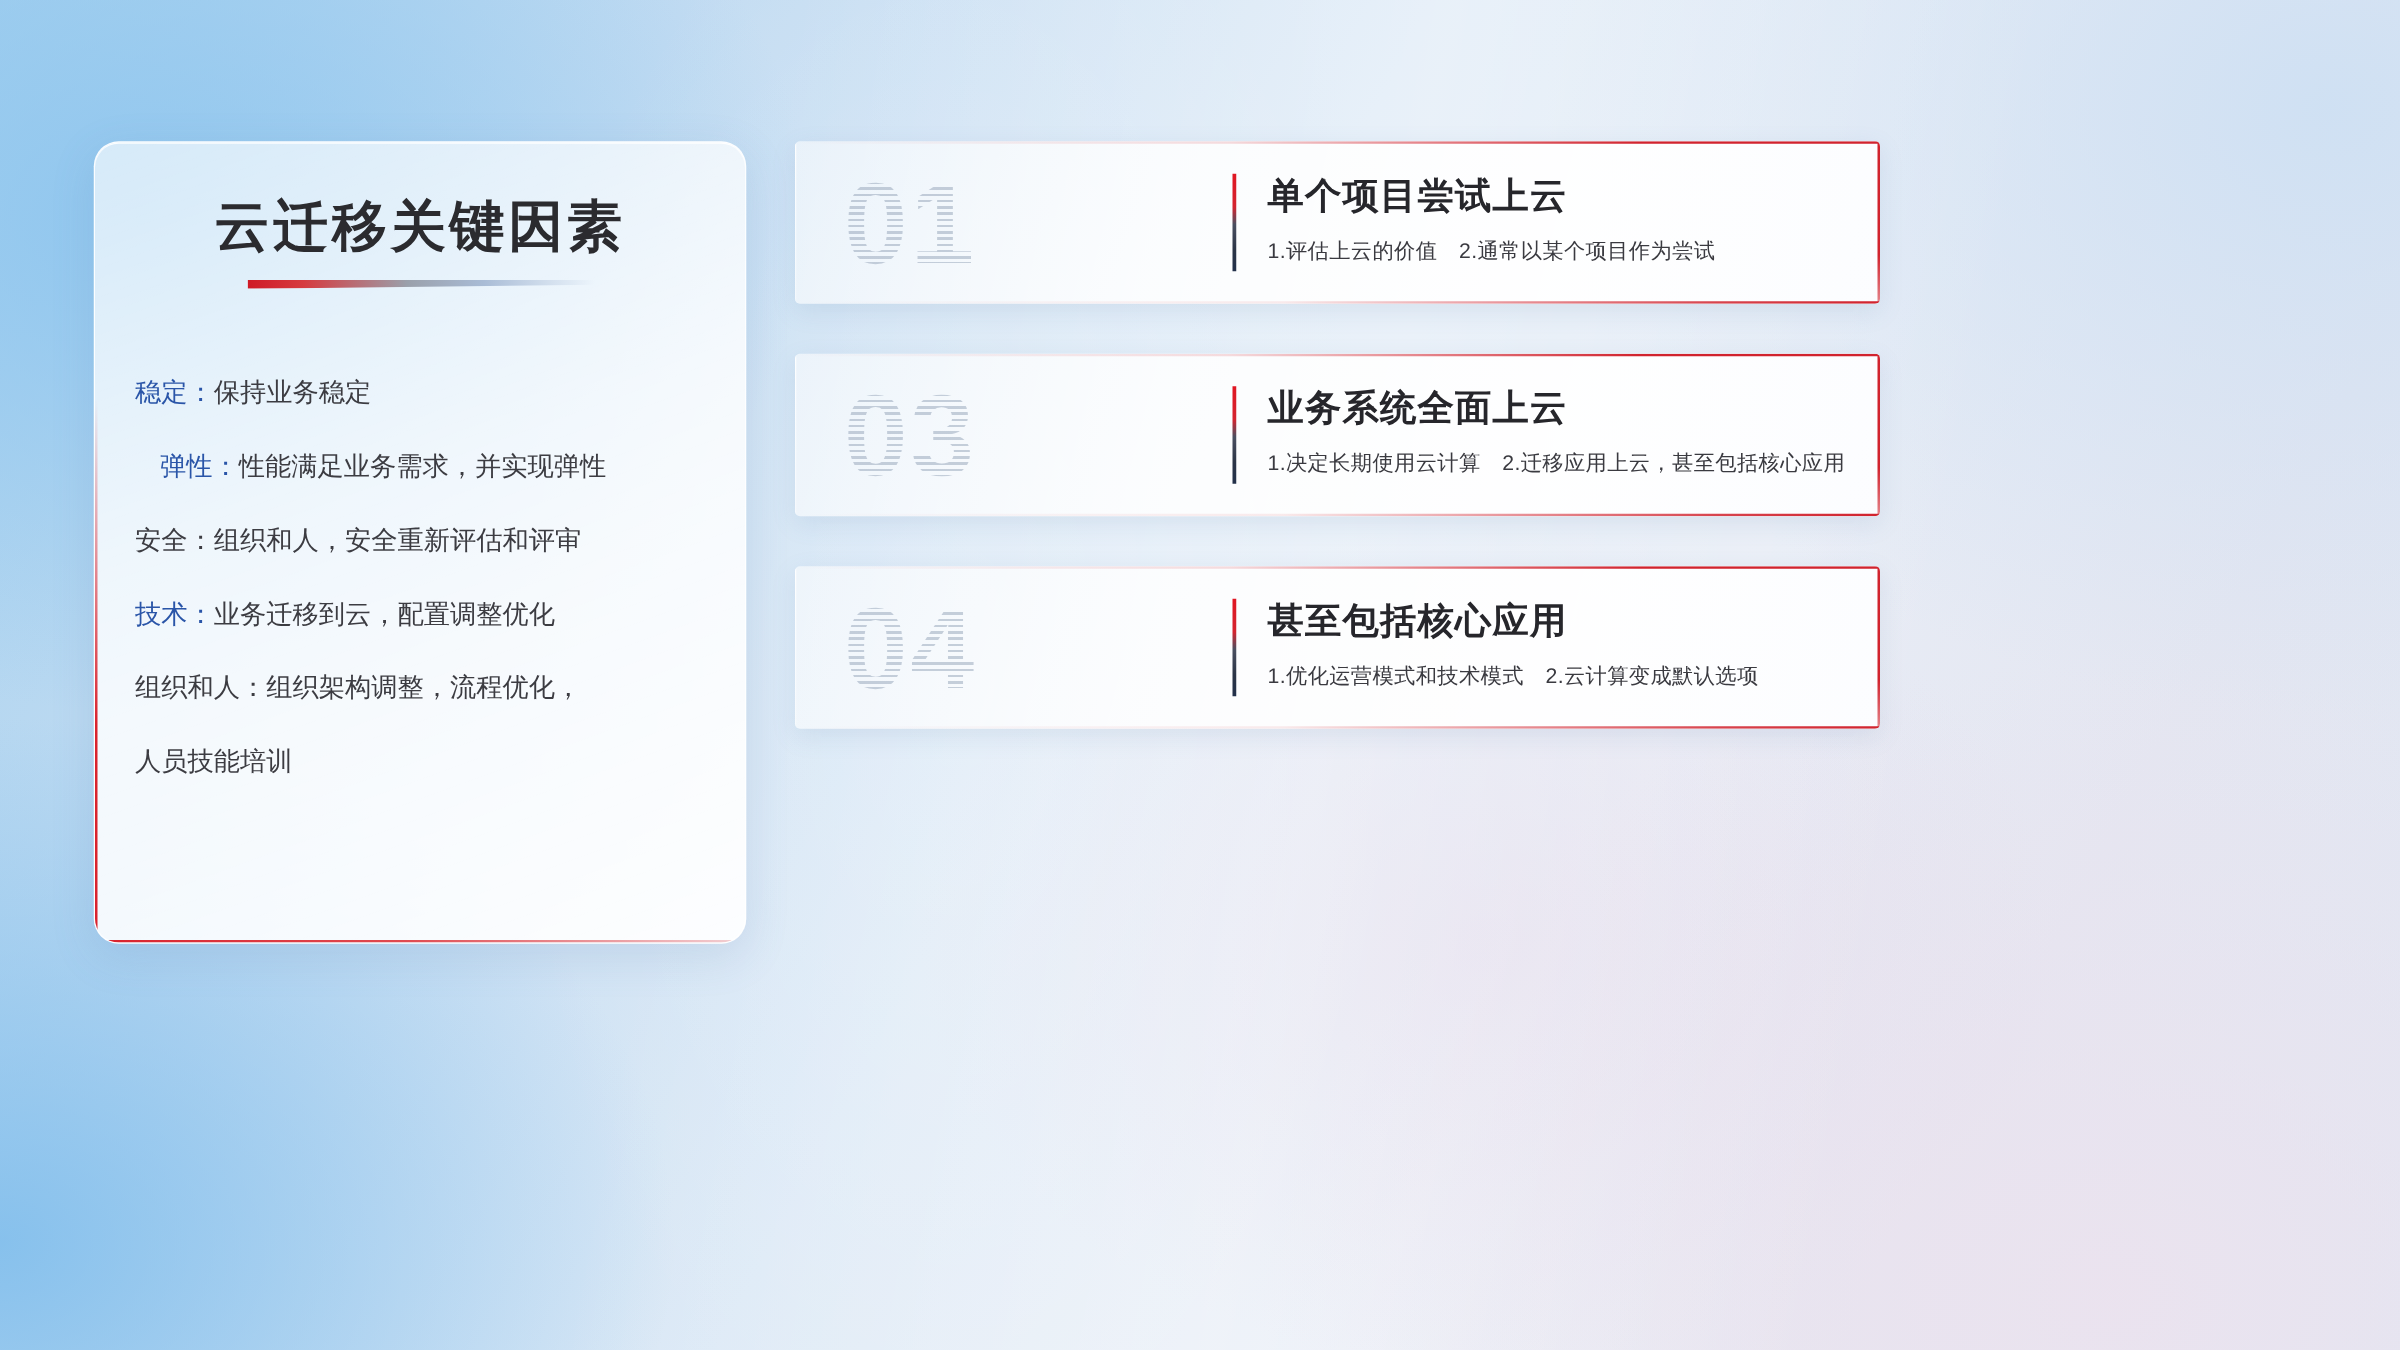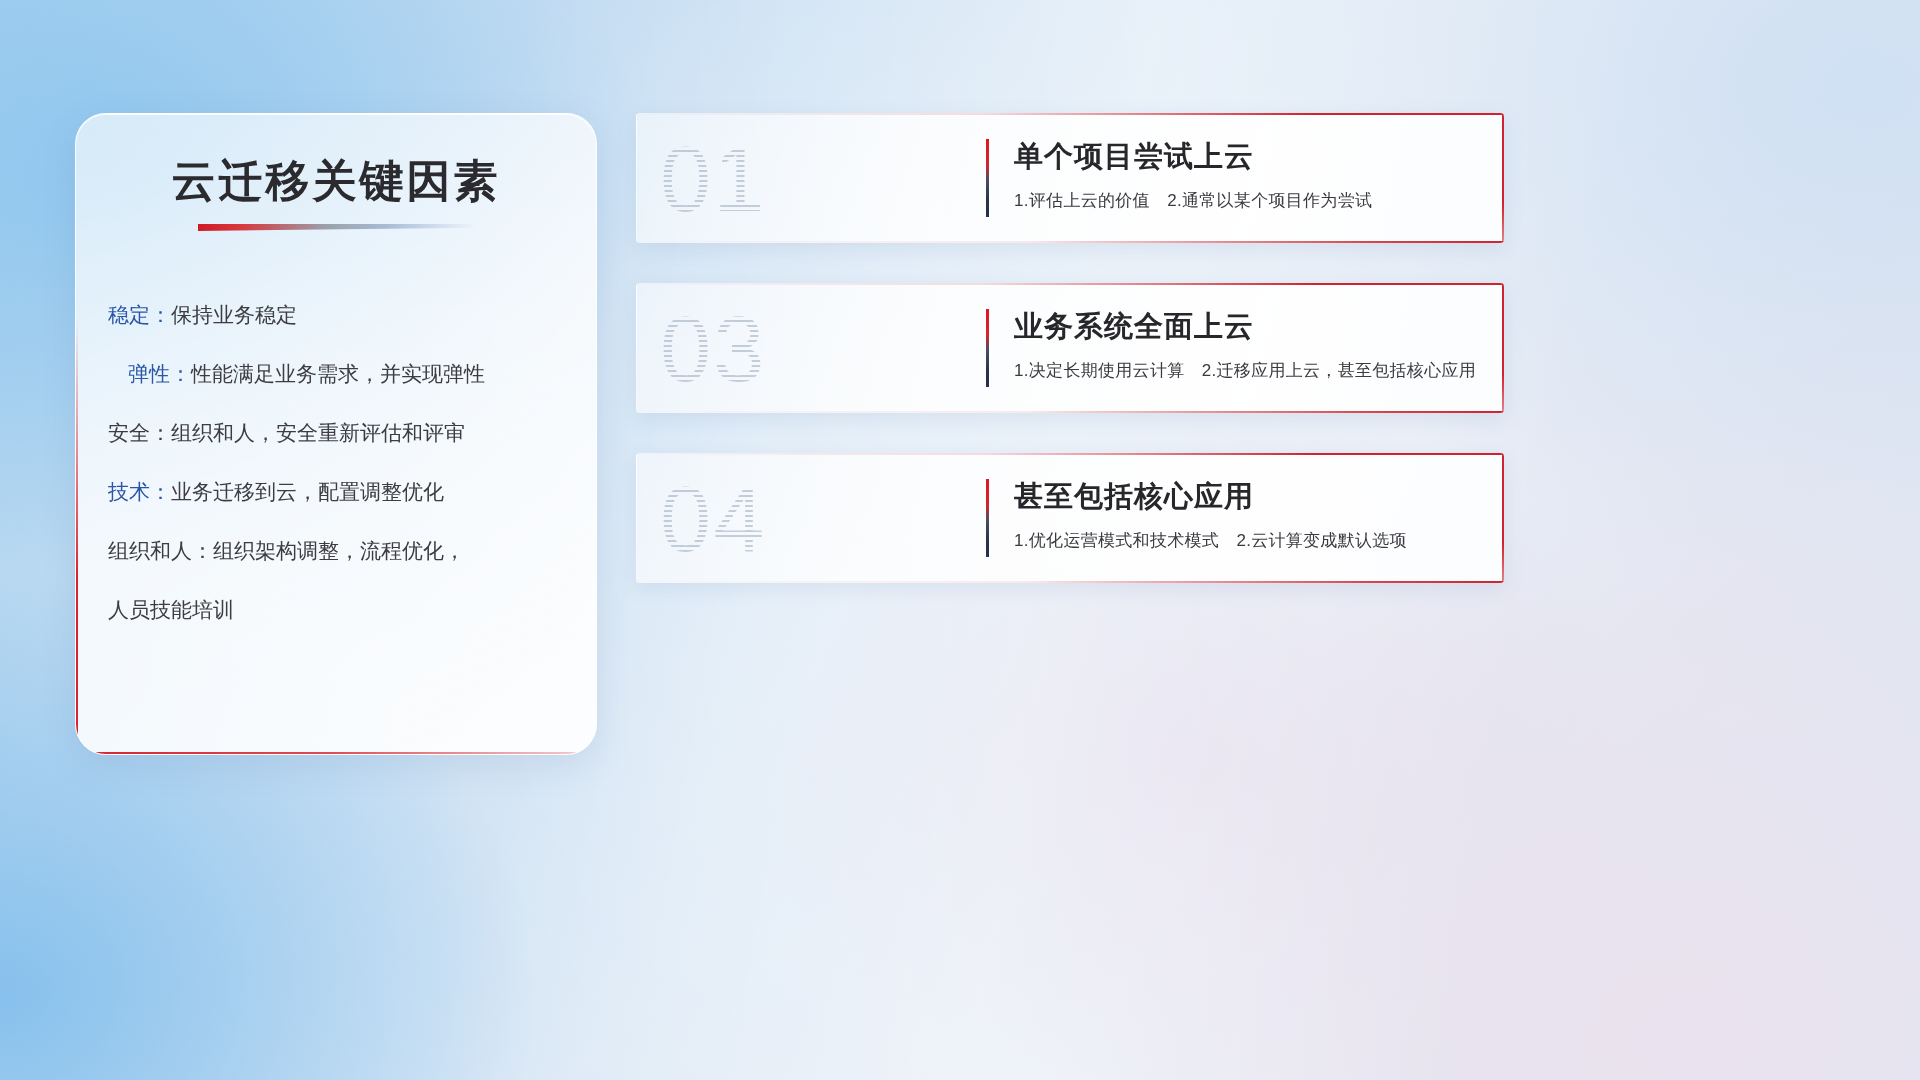--- a/index.html
+++ b/index.html
@@ -22,21 +22,21 @@
     content:"";position:absolute;inset:0;
     background:
       linear-gradient(100deg, rgba(255,255,255,0) 30%, rgba(255,255,255,0.35) 55%, rgba(255,255,255,0) 78%),
       radial-gradient(520px 1000px at 40% 50%, rgba(255,255,255,0.22), rgba(255,255,255,0) 70%);
     pointer-events:none;
   }
 
   
   #left-panel{
     position:absolute;left:75px;top:113px;width:520px;height:640px;
-    border-radius:31px;
+    border-radius:20px;
     background:linear-gradient(160deg, rgba(255,255,255,0.62) 0%, rgba(255,255,255,0.80) 42%, rgba(255,255,255,0.92) 100%);
     border:1px solid rgba(255,255,255,0.85);
     box-shadow:0 10px 34px rgba(92,132,180,0.16), inset 0 1px 0 rgba(255,255,255,0.9);
     overflow:hidden;
   }
   #left-panel .redline{
     position:absolute;left:0;right:0;bottom:0;height:2px;
     background:linear-gradient(90deg,#d9232e 0%,#e04a50 48%,rgba(214,80,90,0.25) 100%);
   }
   #left-panel .redline-v{
@@ -81,22 +81,22 @@
   }
   .card .edge-bottom{
     position:absolute;left:0;right:0;bottom:0;height:2px;
     background:linear-gradient(90deg, rgba(210,60,70,0) 0%, rgba(214,60,70,0.10) 45%, rgba(209,35,46,0.85) 85%, #d1232e 100%);
   }
   .card .edge-left{
     position:absolute;left:0;top:0;bottom:0;width:1px;
     background:linear-gradient(180deg,rgba(255,255,255,0.9),rgba(255,255,255,0.4));
   }
   .bignum{
-    position:absolute;left:24px;top:12px;width:180px;height:108px;
-    font-size:92px;font-weight:normal;line-height:108px;letter-spacing:2px;
+    position:absolute;left:39px;top:12px;width:180px;height:108px;
+    font-size:92px;font-weight:bold;line-height:108px;letter-spacing:2px;
     color:#b9c6d6;opacity:0.55;
     -webkit-background-clip:text;background-clip:text;color:transparent;
     background-image:repeating-linear-gradient(180deg,
       rgba(150,165,185,0.95) 0px, rgba(150,165,185,0.95) 2px,
       rgba(255,255,255,0) 2px, rgba(255,255,255,0) 5px);
     text-shadow:none;
     user-select:none;
   }
   .divider{
     position:absolute;left:350px;top:26px;width:3px;height:78px;

